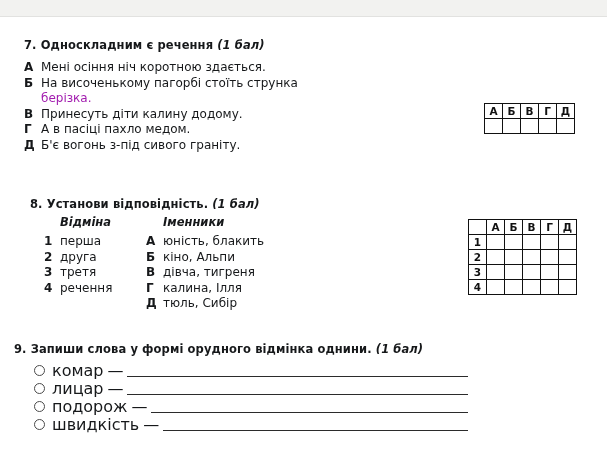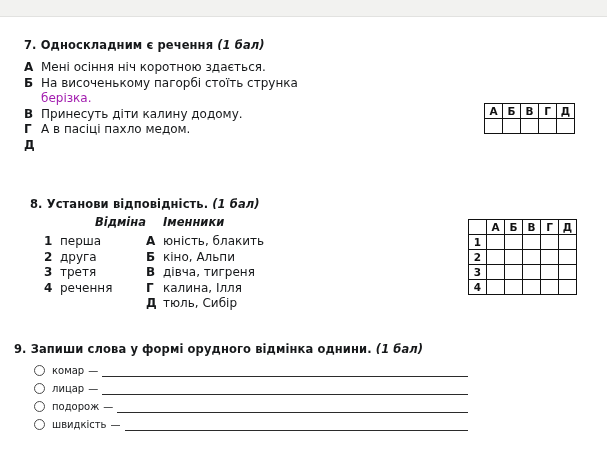--- a/index.html
+++ b/index.html
@@ -90,21 +90,20 @@
   .grid td.empty { font-weight: normal; }
   .grid td.rowlabel { font-weight: bold; }
   .grid td.corner { border: 1px solid #111; }
 
   
   .match-head {
     font-size: 11.5px;
     font-style: italic;
     font-weight: bold;
     color: #16181a;
-    text-align: right;
   }
   .match-row {
     display: flex;
     font-size: 12px;
     line-height: 15.5px;
     color: #16181a;
   }
   .match-num {
     width: 16px;
     flex: 0 0 16px;
@@ -118,21 +117,21 @@
     width: 17px;
     flex: 0 0 17px;
     font-weight: bold;
   }
   .match-right { white-space: nowrap; }
 
   
   .write-row {
     display: flex;
     align-items: center;
-    font-size: 10px;
+    font-size: 16px;
     line-height: 17px;
     color: #16181a;
     margin-bottom: 1px;
   }
   .bullet-circle {
     width: 9px;
     height: 9px;
     border: 1px solid #4a4a4a;
     border-radius: 50%;
     flex: 0 0 9px;
@@ -185,20 +184,21 @@
         <div class="opt-row">
           <span class="opt-letter">В</span>
           <span class="opt-text">Принесуть діти калину додому.</span>
         </div>
         <div class="opt-row">
           <span class="opt-letter">Г</span>
           <span class="opt-text">А в пасіці пахло медом.</span>
         </div>
         <div class="opt-row">
           <span class="opt-letter">Д</span>
+          <span class="opt-text">Б'є вогонь з-під сивого граніту.</span>
         </div>
       </div>
     </div>
 
     <table class="grid" style="left:484px; top:87px;">
       <tbody>
           <tr>
         <td>А</td>
         <td>Б</td>
         <td>В</td>

